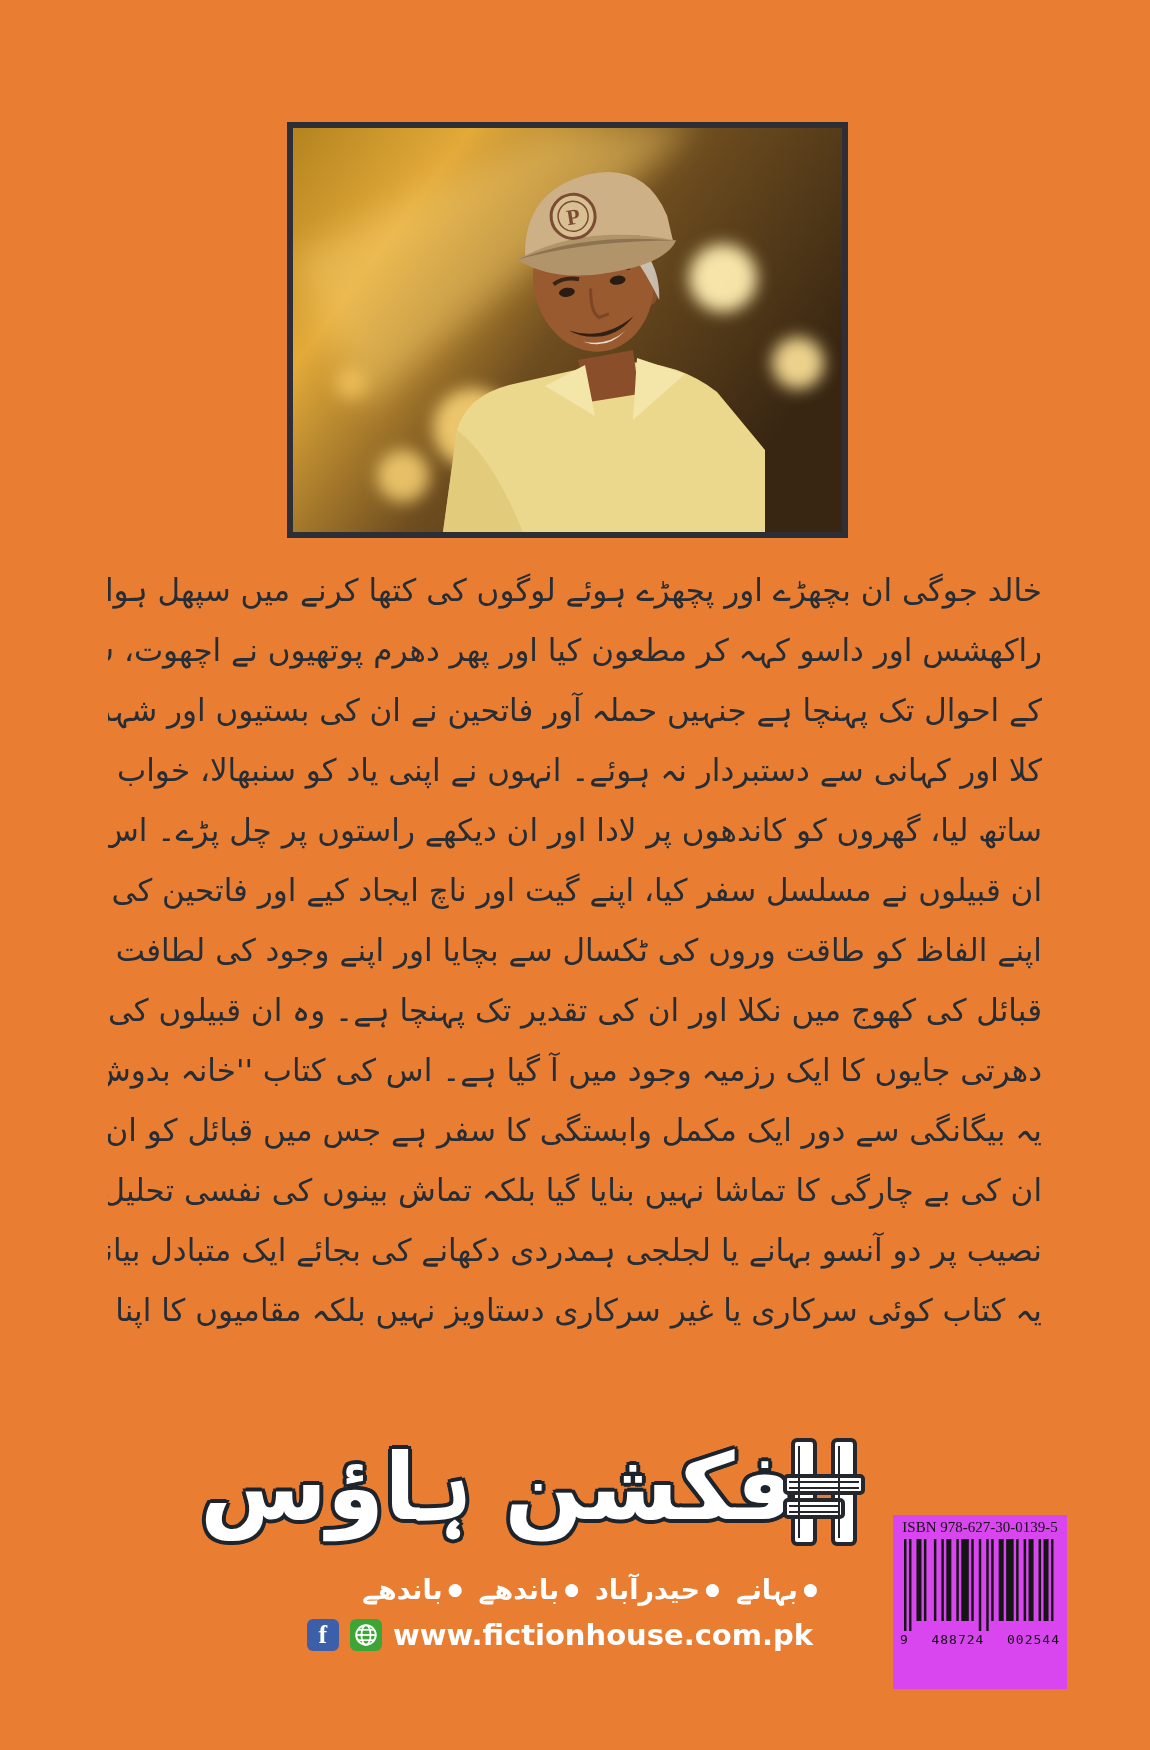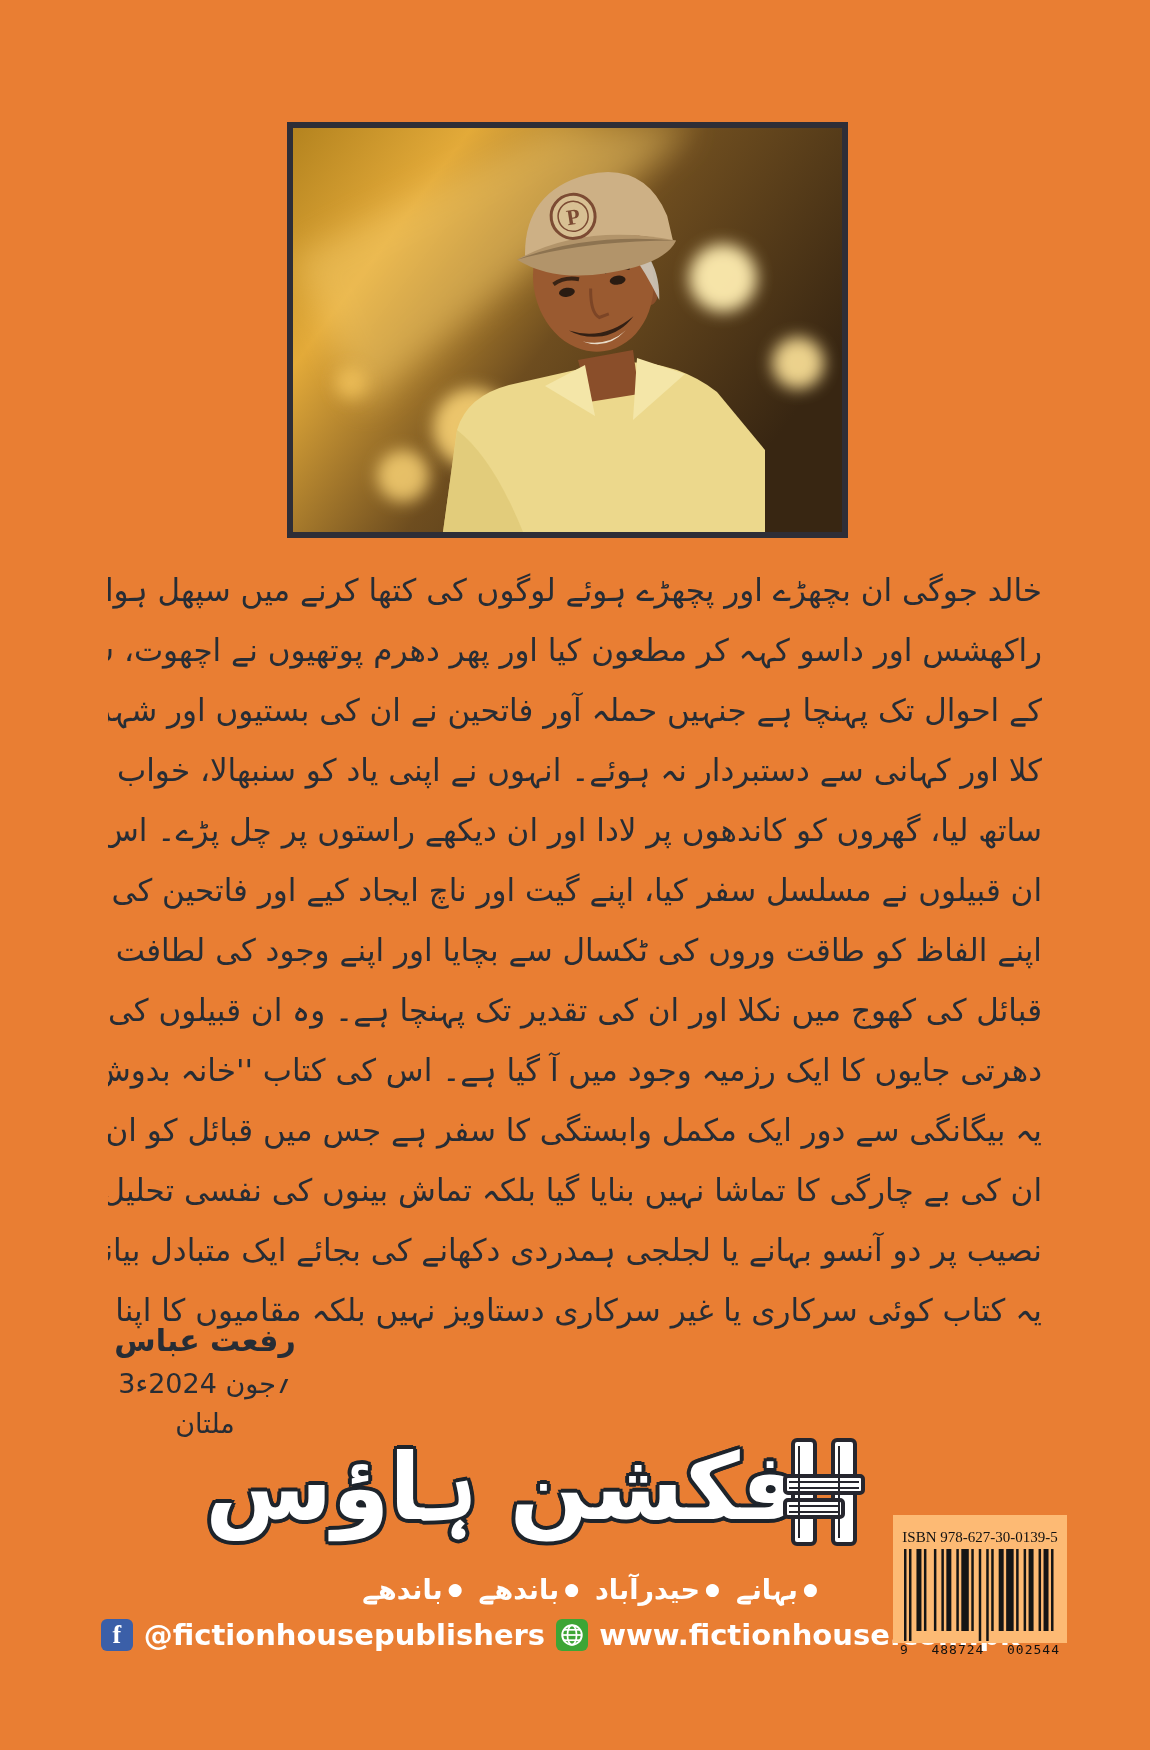--- a/index.html
+++ b/index.html
@@ -26,21 +26,21 @@
 
   
   .signature{position:absolute;left:110px;top:1318px;width:190px;text-align:center;color:#272d35;}
   .sig-name{direction:rtl;font-size:30px;font-weight:bold;line-height:46px;}
   .sig-date{direction:ltr;font-size:27px;line-height:40px;}
   .sig-city{direction:rtl;font-size:27px;line-height:40px;}
 
   
   .pub-name{
     position:absolute;left:200px;top:1418px;width:600px;height:140px;
-    direction:rtl;text-align:right;font-size:92px;line-height:140px;font-weight:bold;
+    direction:rtl;text-align:left;font-size:92px;line-height:140px;font-weight:bold;
     color:#ffffff;
     text-shadow:-3px -3px 0 #1e242b,3px -3px 0 #1e242b,-3px 3px 0 #1e242b,3px 3px 0 #1e242b,
                  0 -4px 0 #1e242b,0 4px 0 #1e242b,-4px 0 0 #1e242b,4px 0 0 #1e242b;
     white-space:nowrap;overflow:hidden;
   }
   .pub-mark{position:absolute;left:783px;top:1436px;width:82px;height:120px;}
   .cities{
     position:absolute;left:320px;top:1566px;width:540px;height:46px;
     display:flex;justify-content:center;align-items:center;gap:16px;
     color:#ffffff;font-size:27px;font-weight:bold;white-space:nowrap;
@@ -52,22 +52,22 @@
     position:absolute;left:200px;top:1614px;width:720px;height:42px;
     display:flex;justify-content:center;align-items:center;gap:11px;
     color:#ffffff;font-size:29px;font-weight:bold;white-space:nowrap;
   }
   .sq-icon{width:32px;height:32px;border-radius:6px;display:flex;align-items:center;justify-content:center;flex:0 0 auto;}
   .fb{background:#3b5fa8;color:#fff;font-size:26px;font-weight:bold;font-family:"Liberation Serif",serif;}
   .globe{background:#3da535;}
 
   
   .barcode{
-    position:absolute;left:893px;top:1515px;width:174px;height:128px;
-    background:#fdba74;color:#111;box-sizing:border-box;padding-top:12px;
+    position:absolute;left:893px;top:1515px;width:174px;height:174px;
+    background:#d946ef;color:#111;box-sizing:border-box;padding-top:2px;
   }
   .isbn-label{font-family:"Liberation Serif",serif;font-size:15px;text-align:center;line-height:20px;white-space:nowrap;}
   .bars{display:block;margin:0 auto;}
   .bar-digits{
     font-family:"DejaVu Sans Mono",monospace;font-size:13px;line-height:14px;
     display:flex;justify-content:space-between;padding:0 7px;letter-spacing:1px;
   }
 </style>
 </head>
 <body>
@@ -134,25 +134,20 @@
       <div class="line">ان قبیلوں نے مسلسل سفر کیا، اپنے گیت اور ناچ ایجاد کیے اور فاتحین کی تاریخ کے مقابل ڈٹ گئے۔ انہوں نے</div>
       <div class="line">اپنے الفاظ کو طاقت وروں کی ٹکسال سے بچایا اور اپنے وجود کی لطافت کو بے معنی نہ ہونے دیا۔ خالد جوگی ان</div>
       <div class="line">قبائل کی کھوج میں نکلا اور ان کی تقدیر تک پہنچا ہے۔ وہ ان قبیلوں کی طربیہ اور المیہ زندگی سے یوں گزرا ہے کہ</div>
       <div class="line">دھرتی جایوں کا ایک رزمیہ وجود میں آ گیا ہے۔ اس کی کتاب ''خانہ بدوش قبائل'' ایک مقامی آدمی کی دید ہے۔</div>
       <div class="line">یہ بیگانگی سے دور ایک مکمل وابستگی کا سفر ہے جس میں قبائل کو ان کے اپنے زمان ومکاں میں اجاگر کیا گیا ہے۔</div>
       <div class="line">ان کی بے چارگی کا تماشا نہیں بنایا گیا بلکہ تماش بینوں کی نفسی تحلیل کی گئی ہے۔ خالد جوگی نے ان قبائل کے</div>
       <div class="line">نصیب پر دو آنسو بہانے یا لجلجی ہمدردی دکھانے کی بجائے ایک متبادل بیانیہ تشکیل دیا ہے۔ یہی وجہ ہے کہ اس کی</div>
       <div class="line last">یہ کتاب کوئی سرکاری یا غیر سرکاری دستاویز نہیں بلکہ مقامیوں کا اپنا رسالہ ہے۔</div>
     </div>
 
-  <div class="signature">
-    <div class="sig-name">رفعت عباس</div>
-    <div class="sig-date">3؍جون 2024ء</div>
-    <div class="sig-city">ملتان</div>
-  </div>
 
   <div class="pub-name">فکشن ہاؤس</div>
 
   <svg class="pub-mark" viewBox="0 0 82 120">
     <g fill="#ffffff" stroke="#26262e" stroke-width="4" stroke-linejoin="round">
       <rect x="10" y="4" width="22" height="104" rx="4"></rect>
       <rect x="50" y="4" width="22" height="104" rx="4"></rect>
       <rect x="2" y="40" width="78" height="17" rx="3"></rect>
       <rect x="2" y="64" width="58" height="17" rx="3"></rect>
     </g>
@@ -180,21 +175,20 @@
         <span>حیدرآباد</span>
       </span>
       <span class="city">
         <span class="blt">●</span>
         <span>بہانے</span>
       </span>
     </div>
 
   <div class="social">
     <span class="sq-icon fb">f</span>
-    <span>@fictionhousepublishers</span>
     <span class="sq-icon globe">
       <svg viewBox="0 0 24 24" width="26" height="26">
         <circle cx="12" cy="12" r="9" fill="none" stroke="#ffffff" stroke-width="1.8"></circle>
         <ellipse cx="12" cy="12" rx="4.2" ry="9" fill="none" stroke="#ffffff" stroke-width="1.6"></ellipse>
         <line x1="3" y1="12" x2="21" y2="12" stroke="#ffffff" stroke-width="1.6"></line>
         <line x1="4.2" y1="7.2" x2="19.8" y2="7.2" stroke="#ffffff" stroke-width="1.6"></line>
         <line x1="4.2" y1="16.8" x2="19.8" y2="16.8" stroke="#ffffff" stroke-width="1.6"></line>
       </svg>
     </span>
     <span>www.fictionhouse.com.pk</span>

